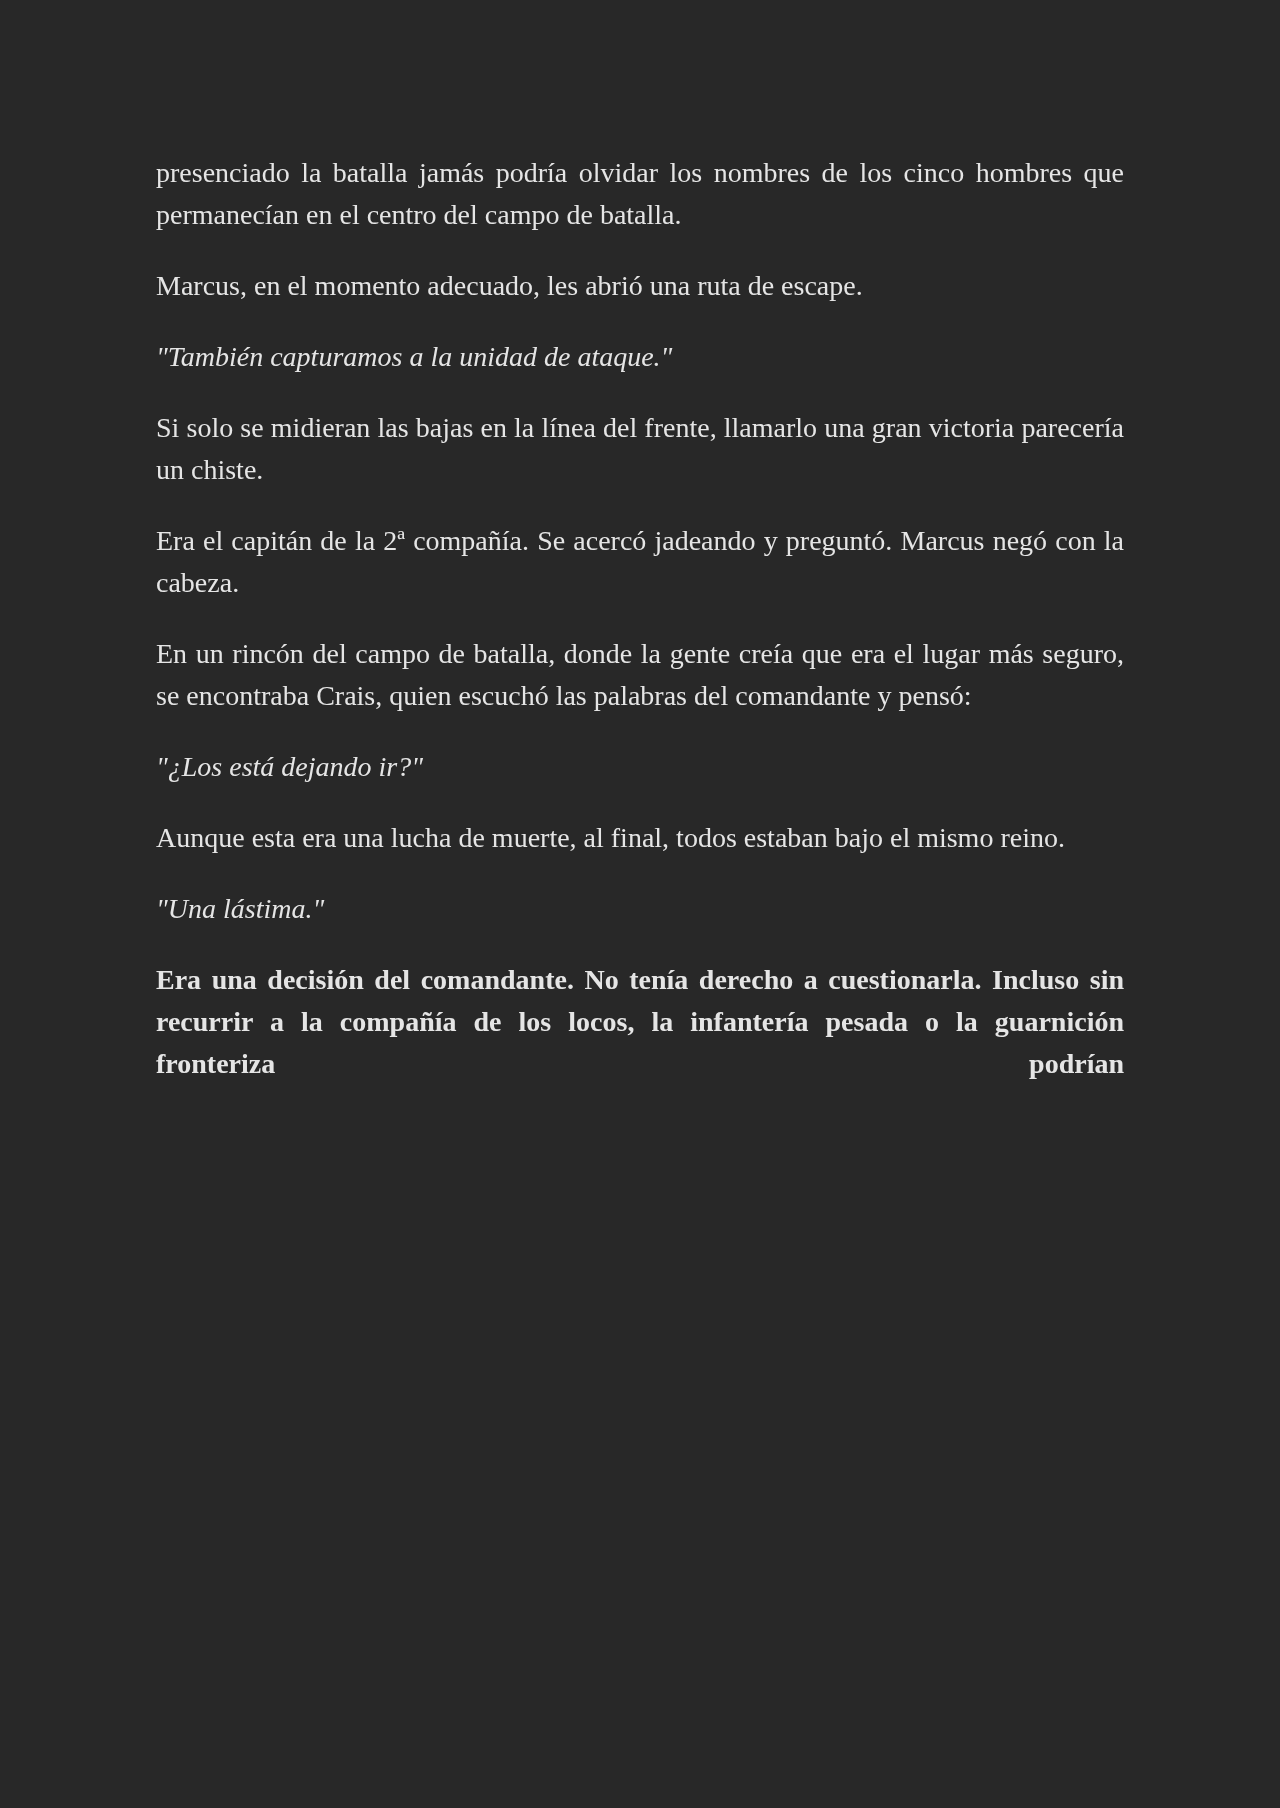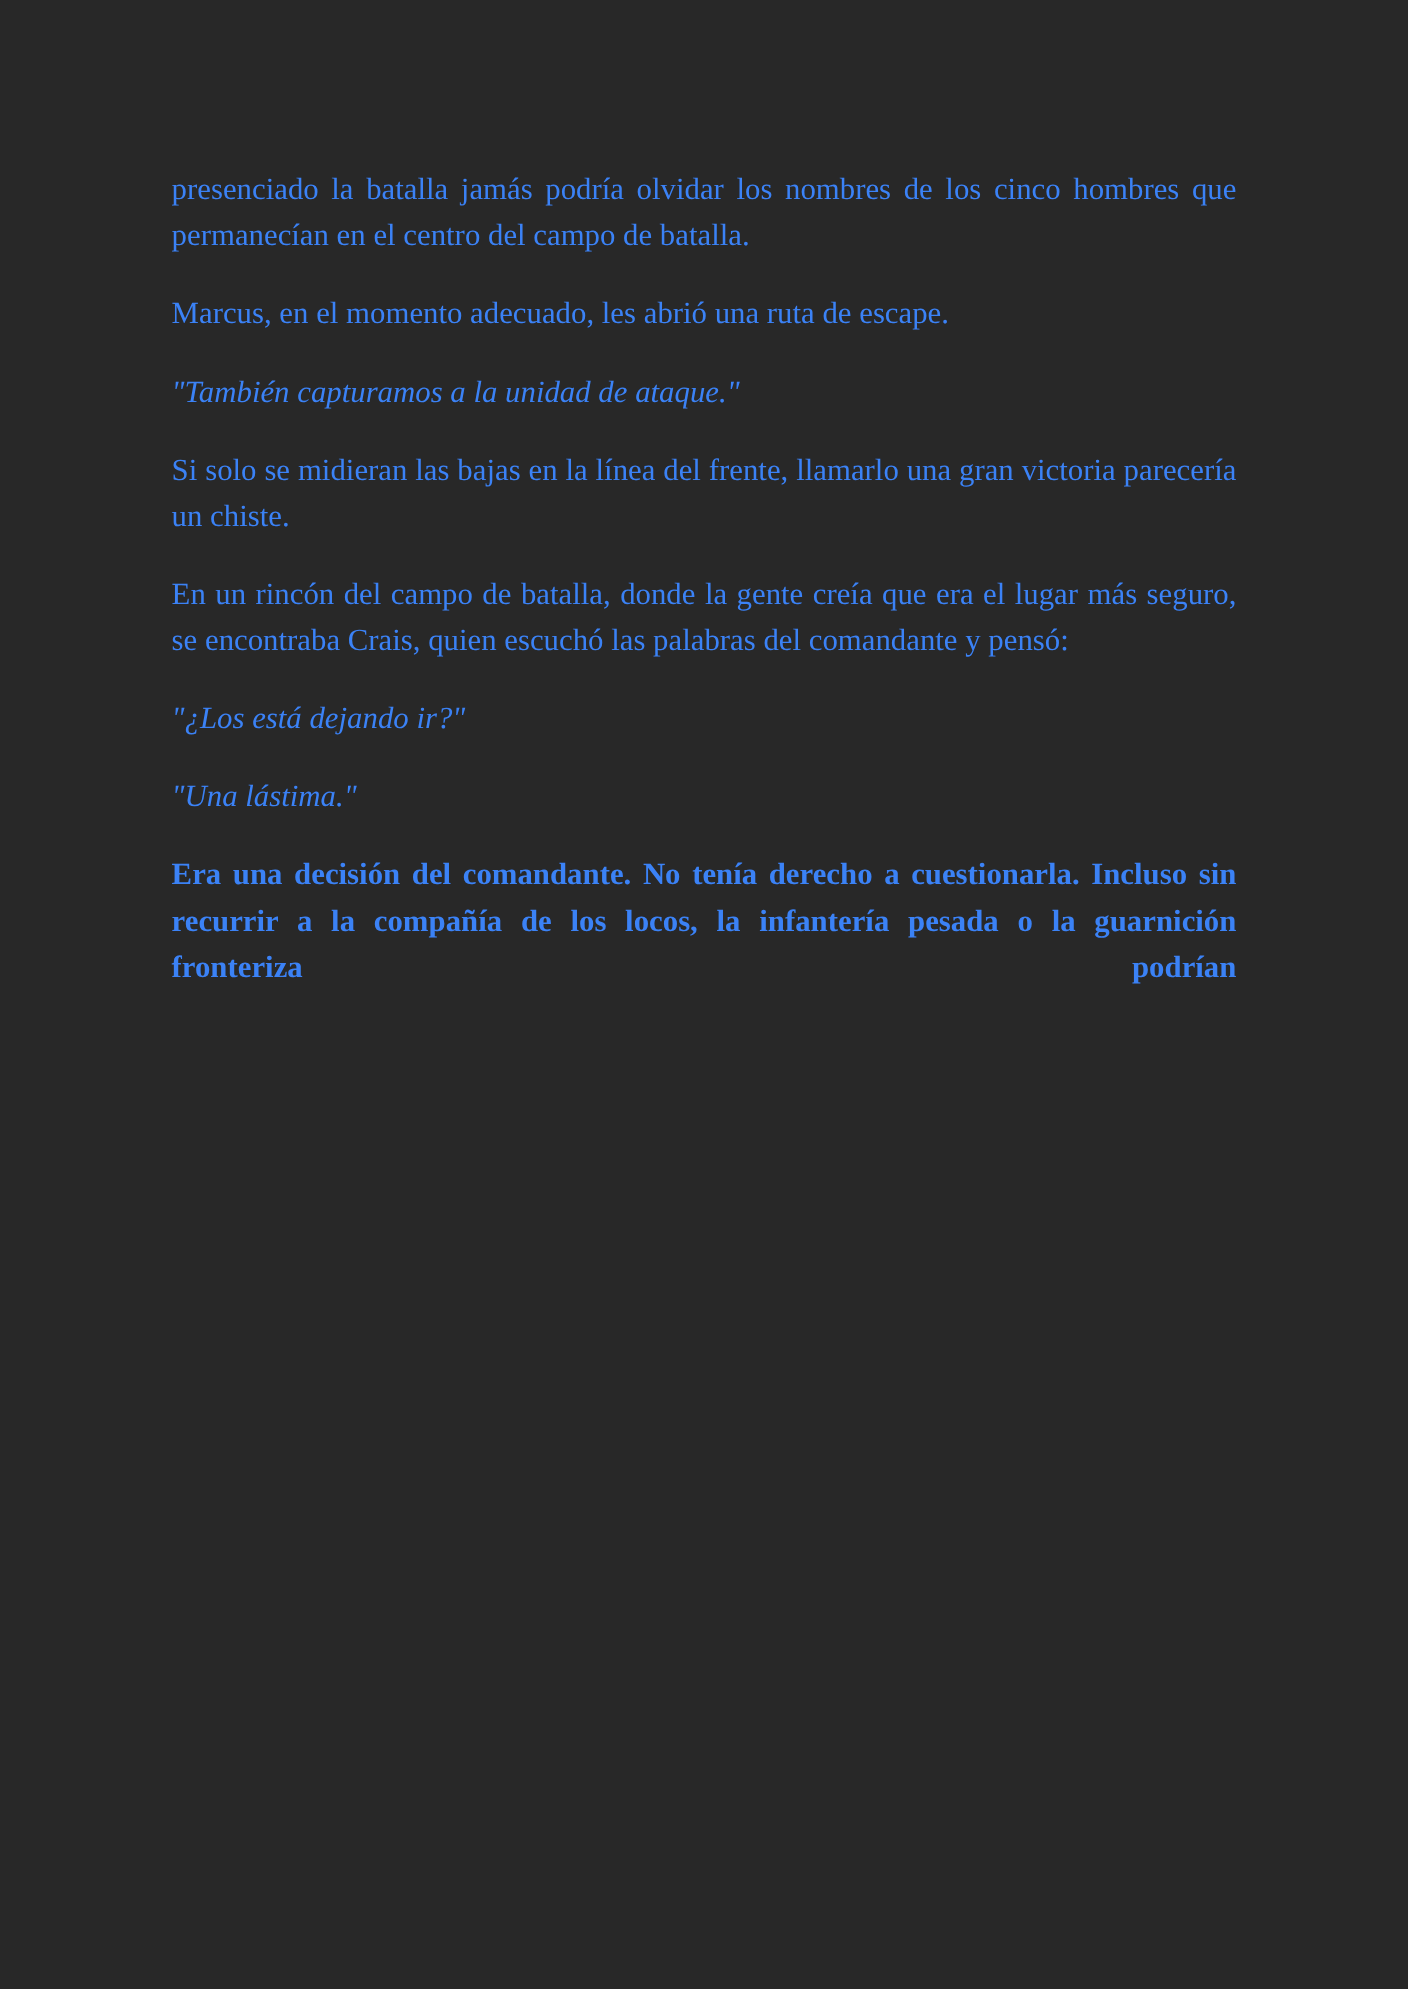--- a/index.html
+++ b/index.html
@@ -19,21 +19,21 @@
   .text-column {
     width: 968px;
     margin: 0 auto;
     padding-top: 152px;
     box-sizing: content-box;
   }
   .para {
     font-family: "Liberation Serif", "DejaVu Serif", serif;
     font-size: 28px;
     line-height: 42px;
-    color: #3b82f6;
+    color: #e5e5e5;
     text-align: justify;
     margin: 0 0 29px 0;
     padding: 0;
   }
   .para.italic {
     font-style: italic;
   }
   
   .para.continued {
     text-align-last: justify;
@@ -42,18 +42,20 @@
 </style>
 </head>
 <body>
 
 <div class="page" style="background: rgb(40, 40, 40);">
   <div class="text-column" id="text-column" style="color: rgb(213, 213, 213);">
       <p class="para">presenciado la batalla jamás podría olvidar los nombres de los cinco hombres que permanecían en el centro del campo de batalla.</p>
       <p class="para">Marcus, en el momento adecuado, les abrió una ruta de escape.</p>
       <p class="para italic">"También capturamos a la unidad de ataque."</p>
       <p class="para">Si solo se midieran las bajas en la línea del frente, llamarlo una gran victoria parecería un chiste.</p>
+      <p class="para">Era el capitán de la 2ª compañía. Se acercó jadeando y preguntó. Marcus negó con la cabeza.</p>
       <p class="para">En un rincón del campo de batalla, donde la gente creía que era el lugar más seguro, se encontraba Crais, quien escuchó las palabras del comandante y pensó:</p>
       <p class="para italic">"¿Los está dejando ir?"</p>
+      <p class="para">Aunque esta era una lucha de muerte, al final, todos estaban bajo el mismo reino.</p>
       <p class="para italic">"Una lástima."</p>
       <p class="para continued">Era una decisión del comandante. No tenía derecho a cuestionarla. Incluso sin recurrir a la compañía de los locos, la infantería pesada o la guarnición fronteriza podrían</p>
     </div>
 </div>
 
 </body></html>

